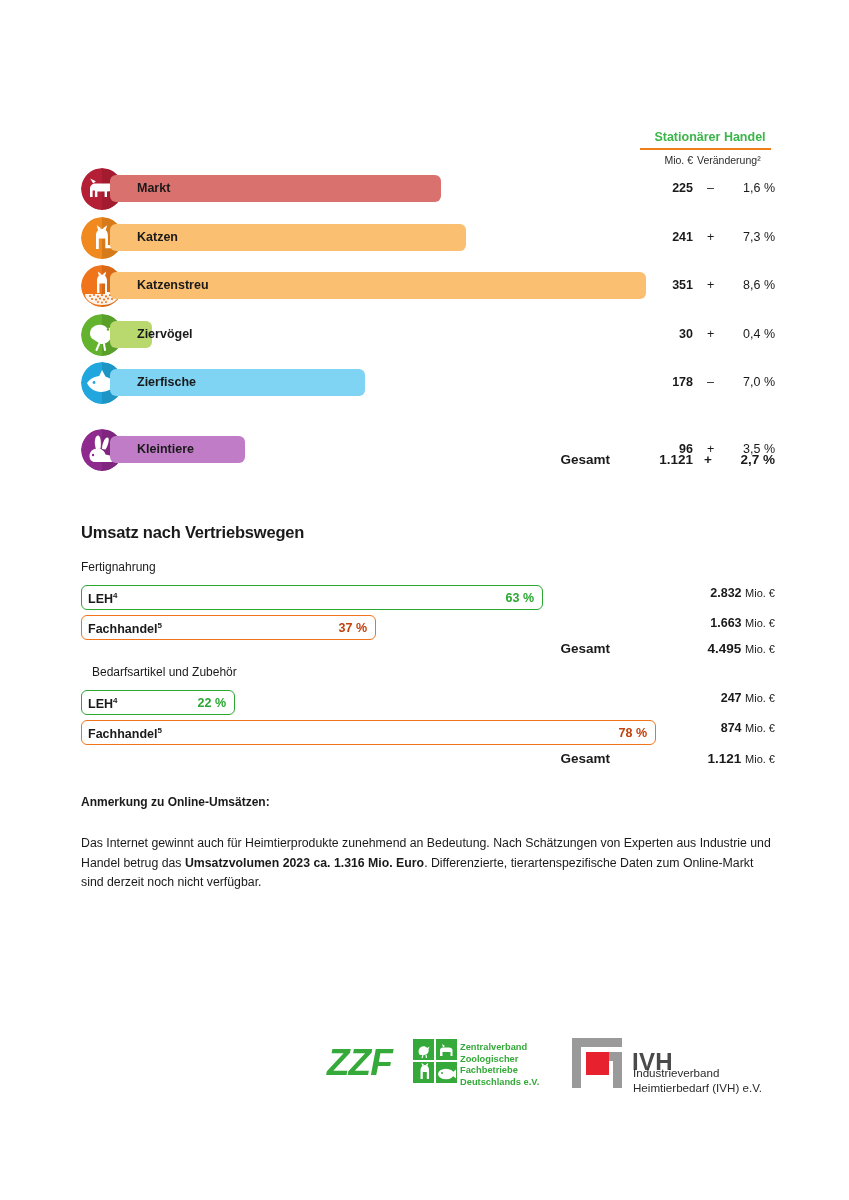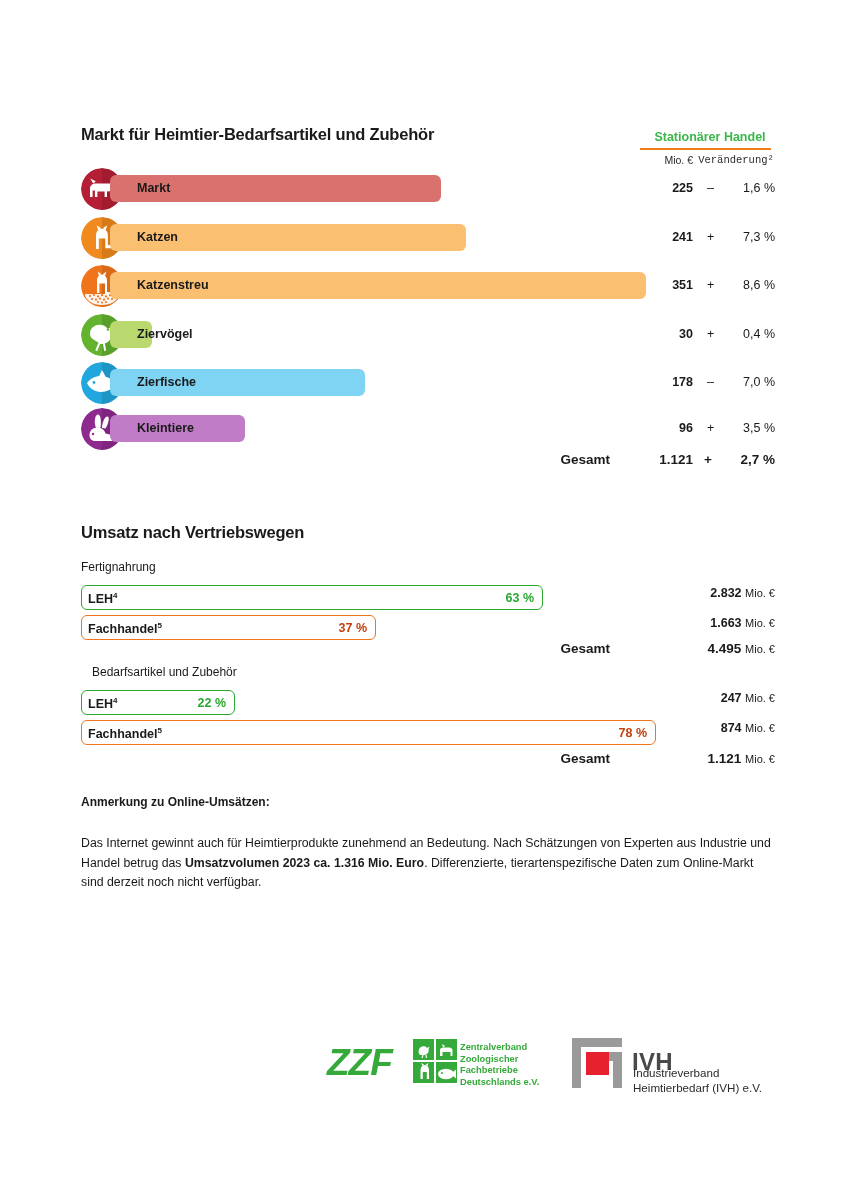--- a/index.html
+++ b/index.html
@@ -27,22 +27,22 @@
   }
   .col-rule{
     position:absolute;left:640px;top:148px;width:131px;height:2px;
     background:#f07d1a;
   }
   .sub-head-a{
     position:absolute;left:620px;top:154px;width:73px;text-align:right;
     font-size:10.5px;color:#2b2b2b;white-space:nowrap;
   }
   .sub-head-b{
-    position:absolute;left:697px;top:154px;width:78px;text-align:center;
-    font-size:10.5px;color:#2b2b2b;white-space:nowrap;font-family:Liberation Mono, monospace;
+    position:absolute;left:697px;top:154px;width:78px;text-align:left;
+    font-size:10.5px;color:#2b2b2b;white-space:nowrap;
   }
 
   .animal-row{position:absolute;left:0;height:42px;}
   .icon-circle{
     position:absolute;left:81px;top:0;width:42px;height:42px;
     border-radius:50%;overflow:hidden;
   }
   .icon-circle svg{display:block;width:42px;height:42px;}
   .abar{
     position:absolute;top:7px;height:27px;
@@ -152,21 +152,20 @@
   .ivh-lines{
     position:absolute;left:61px;top:29px;
     font-size:11.6px;color:#2b2b2b;line-height:15px;white-space:nowrap;
   }
 </style>
 </head>
 <body>
 
 <div class="page">
 
-  <div class="sec1-title">Markt für Heimtier-Bedarfsartikel und Zubehör</div>
 
   <div class="col-head">Stationärer Handel</div>
   <div class="col-rule"></div>
   <div class="sub-head-a">Mio. €</div>
   <div class="sub-head-b">Veränderung²</div>
 
   <div id="animal-rows">
       <div class="animal-row" style="top: 168px; width: 849px;">
         <div class="icon-circle">
           <svg viewBox="0 0 42 42">
@@ -269,21 +268,21 @@
           </svg>
         </div>
         <div class="abar" style="left: 110px; width: 255px; background: rgb(127, 211, 243);"></div>
         <div class="abar-label">Zierfische</div>
         <div class="aval">178</div>
         <div class="achg">
           <span class="sign">–</span>
           <span class="num">7,0 %</span>
         </div>
       </div>
-      <div class="animal-row" style="top: 408px; width: 849px;">
+      <div class="animal-row" style="top: 429px; width: 849px;">
         <div class="icon-circle">
           <svg viewBox="0 0 42 42">
             <circle cx="21" cy="21" r="21" fill="#8e2a8e"></circle>
             <path d="M21 0 A21 21 0 0 1 21 42 Z" fill="rgba(0,0,0,0.10)"></path>
             <path d="M14 33 C10.5 33 8.5 30.5 8.5 27 C8.5 22.5 12 19.5 16.5 19.5 C20.5 19.5 23.5 22 24.5 25.5 L31 27 C33.5 27.6 34.5 29 34.5 31 L34.5 33 Z" fill="#ffffff"></path>
             <path d="M15 20 C13 15 13.5 7.5 16.5 6.5 C19.5 5.5 20.5 13 19.5 19.8 Z" fill="#ffffff"></path>
             <path d="M21 20 C21 15 23.5 8.5 26.5 8.5 C29 8.5 27.5 16 24.5 20.6 Z" fill="#ffffff"></path>
             <circle cx="12" cy="26" r="1.2" fill="#8e2a8e"></circle>
           </svg>
         </div>

